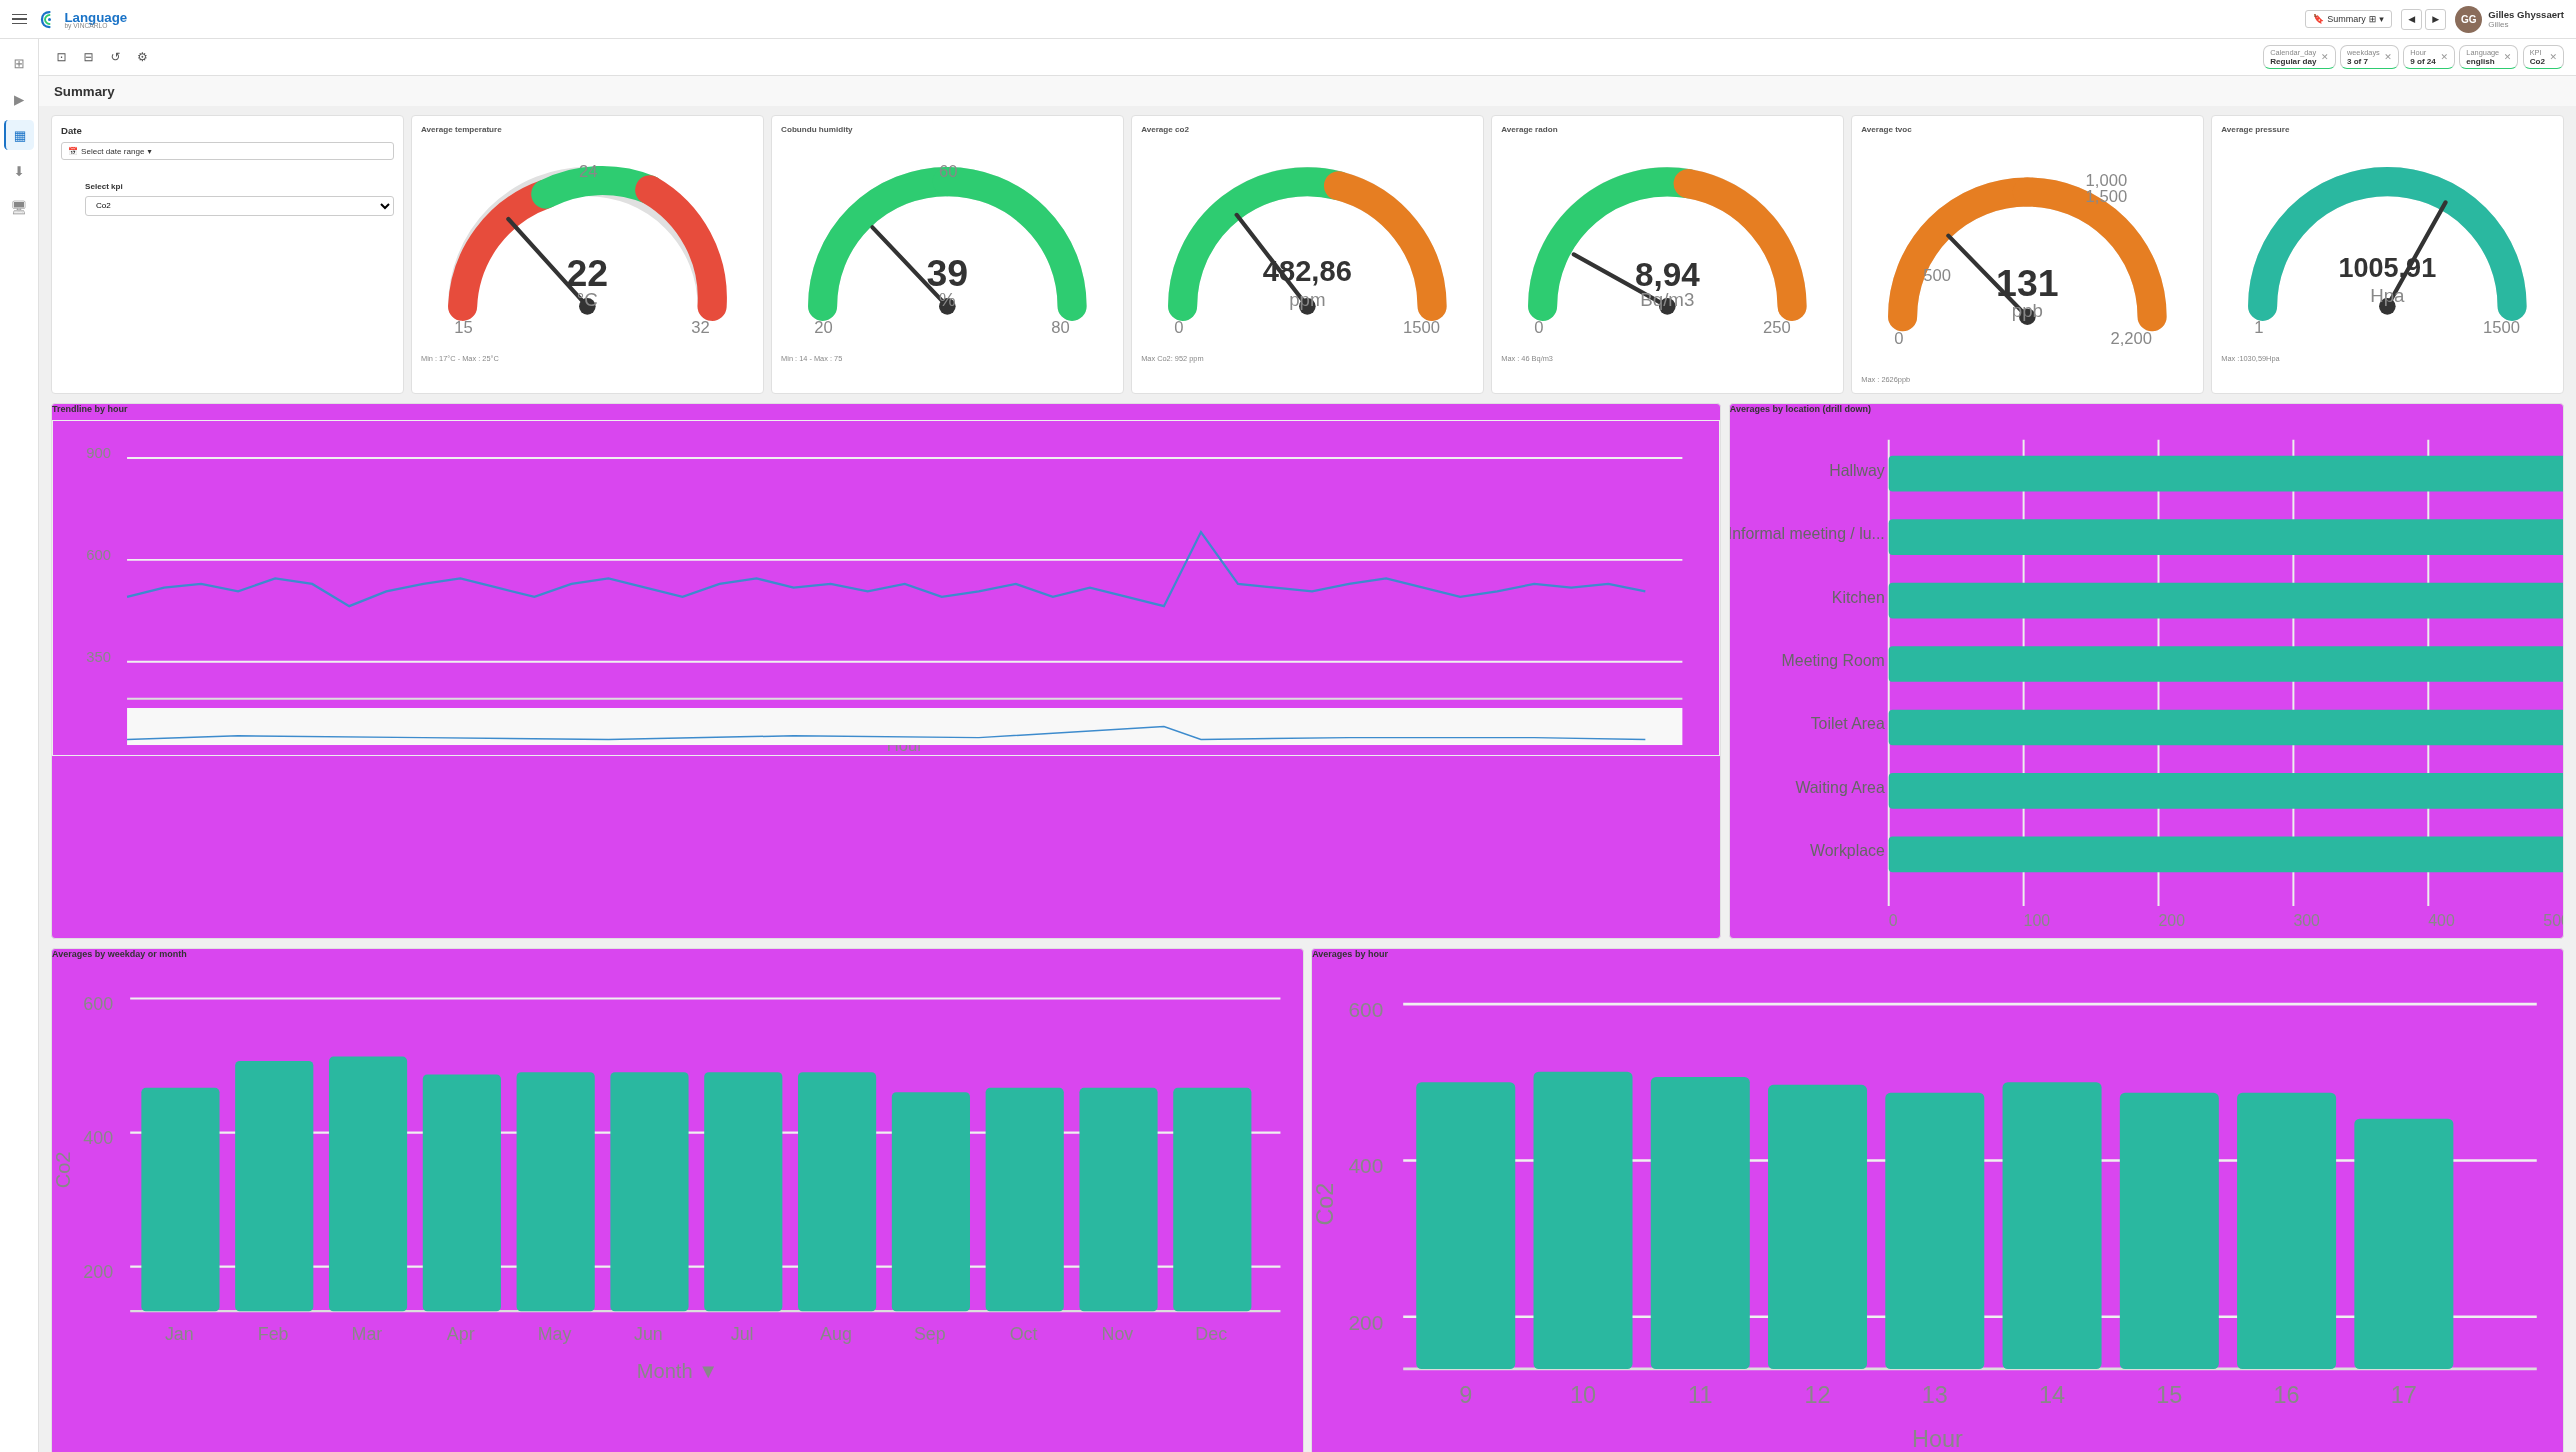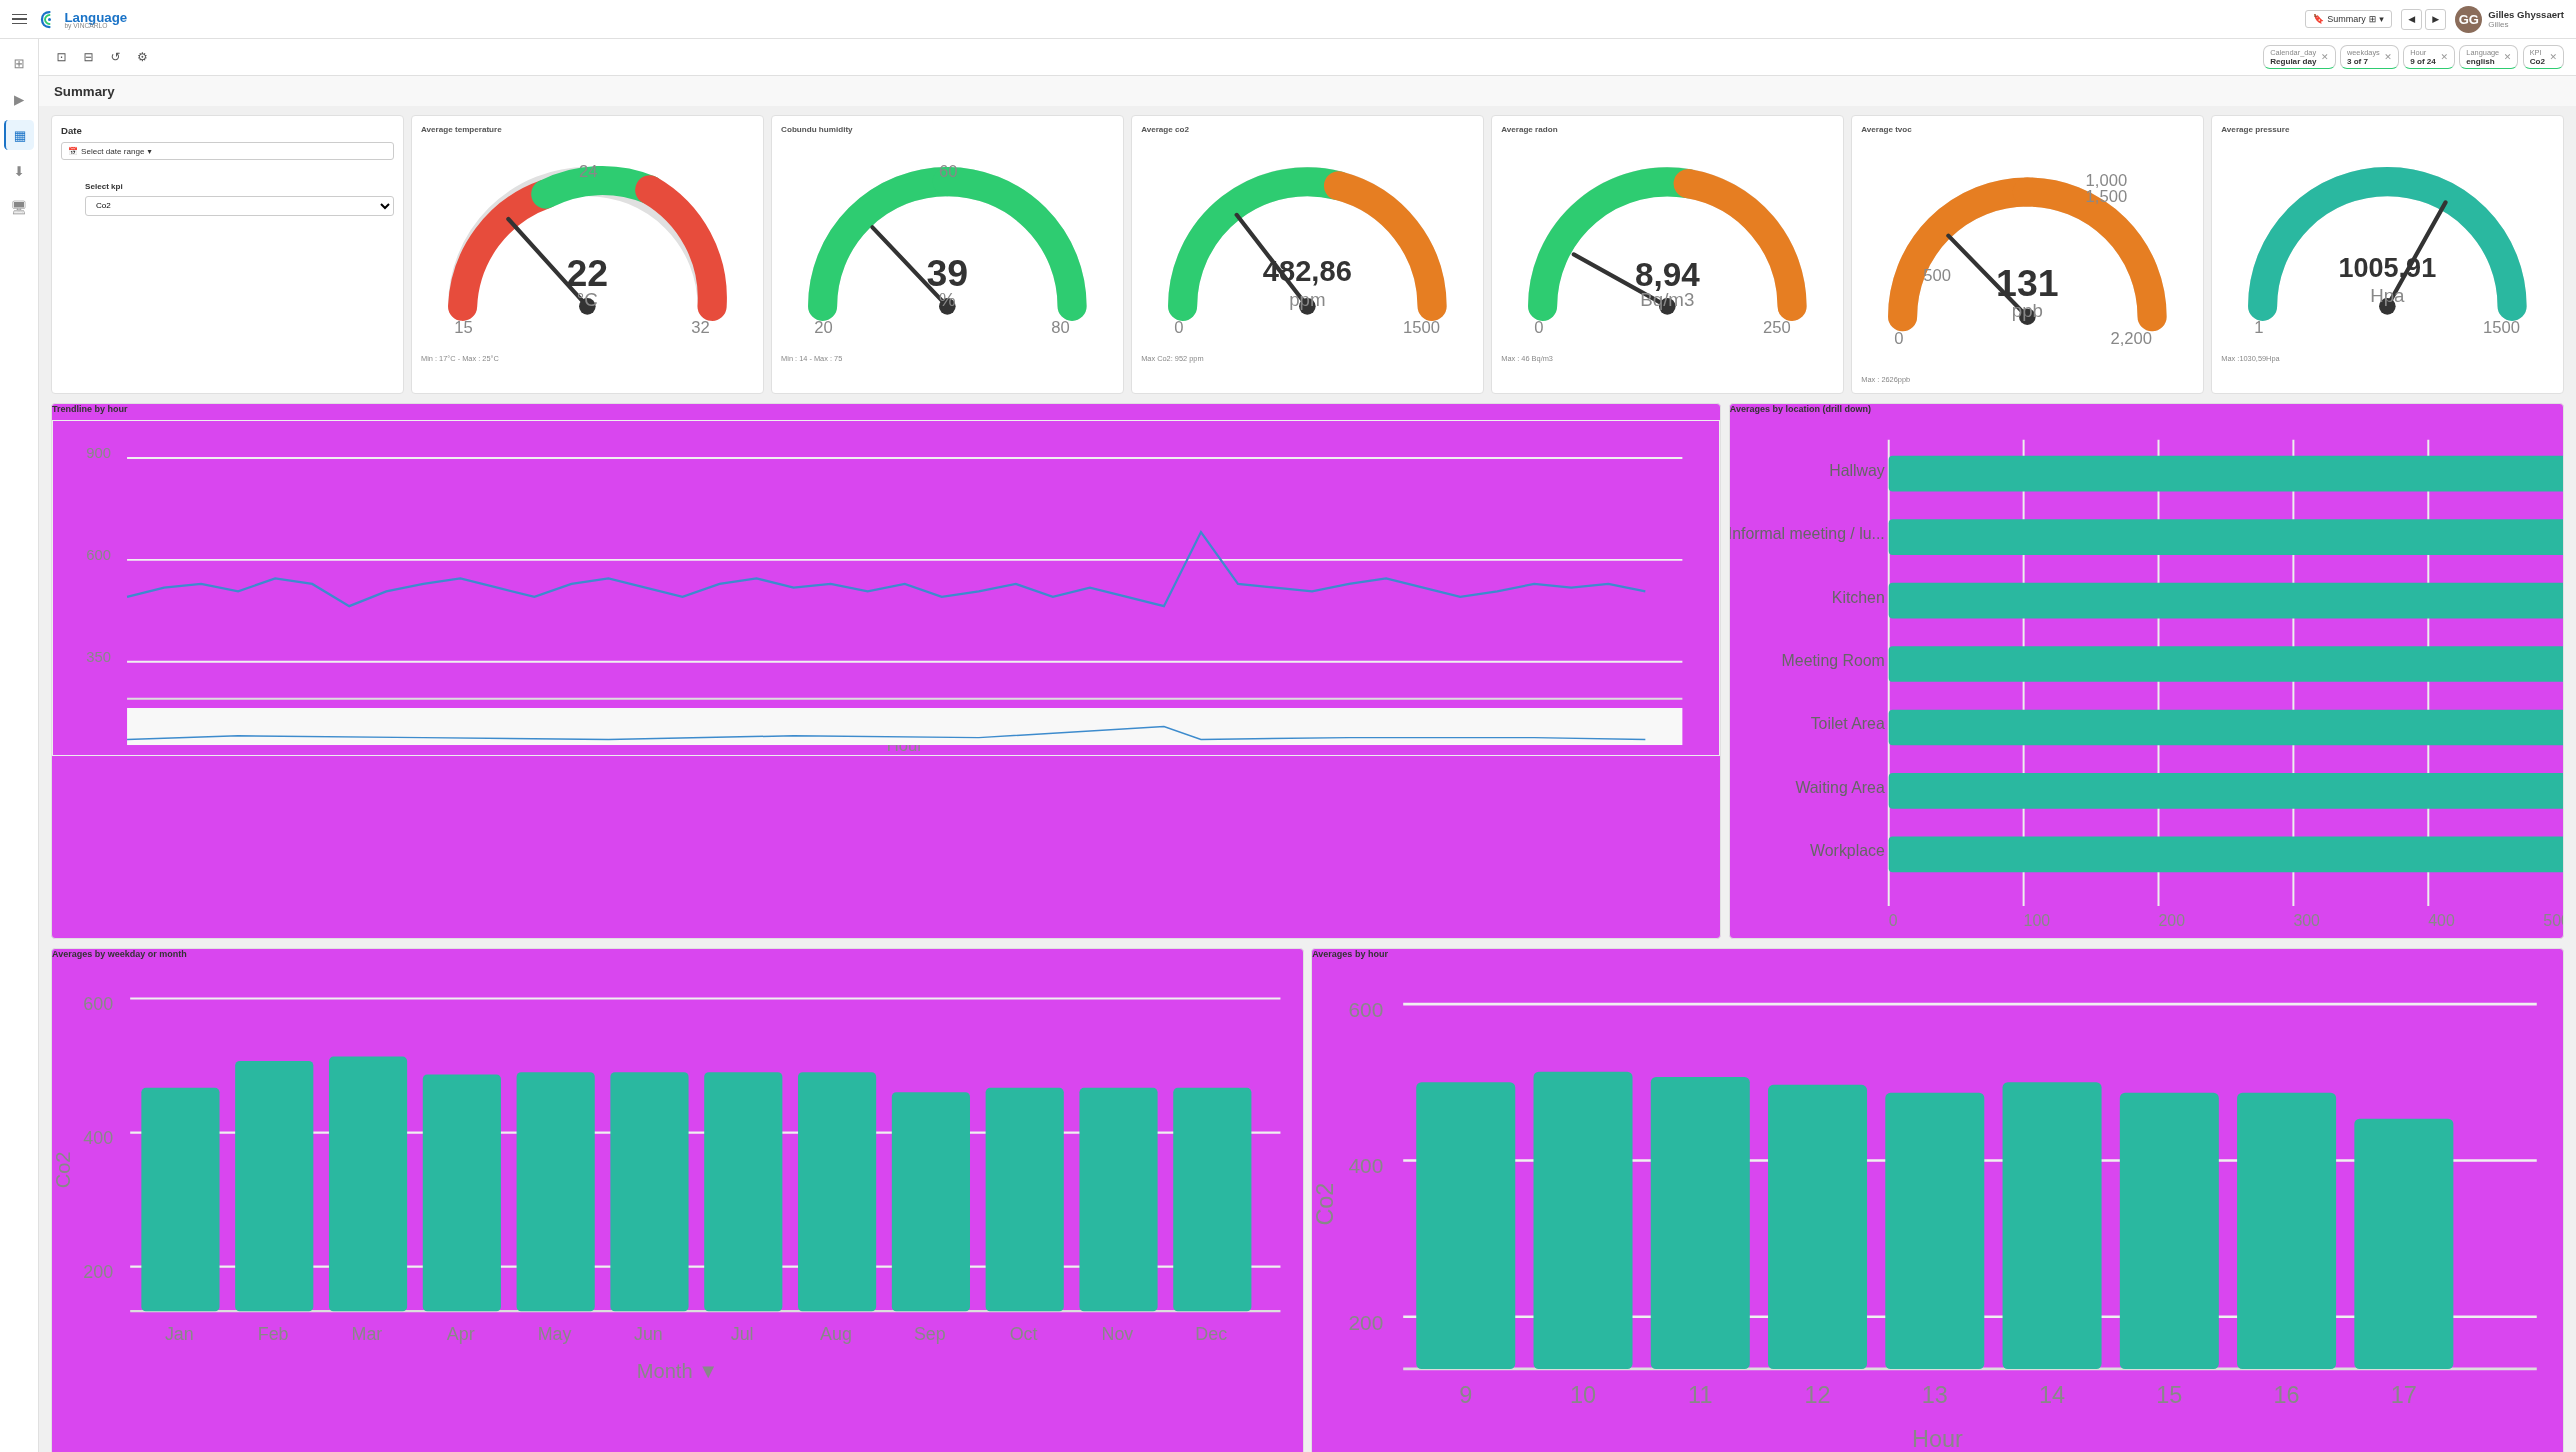--- a/index.html
+++ b/index.html
@@ -145,21 +145,21 @@
       <span>🔖</span>
       <span>Summary</span>
       <span>⊞</span>
       <span>▾</span>
     </div>
     <div class="nav-arrows">
       <div class="nav-arrow">◀</div>
       <div class="nav-arrow">▶</div>
     </div>
     <div style="display:flex;align-items:center;gap:6px;">
-      <div class="user-avatar" style="background:#8a6c5a;display:flex;align-items:center;justify-content:center;color:#fff;font-weight:700;font-size:13px;">
+      <div class="user-avatar" style="background:#8a6c5a;display:flex;align-items:center;justify-content:center;color:#fff;font-weight:700;font-size:10px;">
         GG
       </div>
       <div class="user-info">
         <div class="user-name">Gilles Ghyssaert</div>
         <div class="user-role">Gilles</div>
       </div>
     </div>
   </div>
 </div>
 

